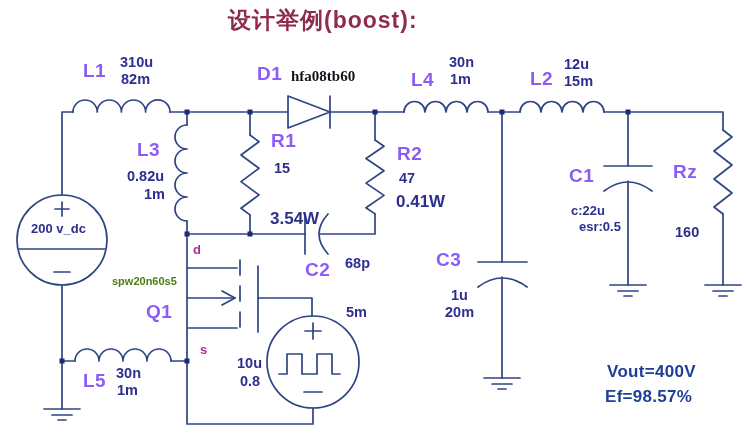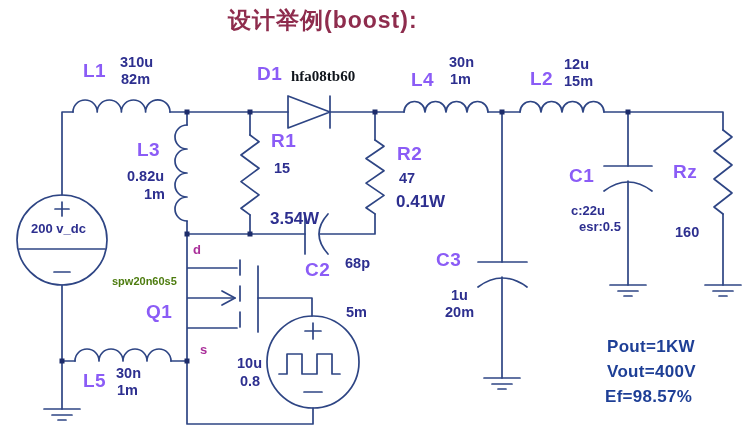--- a/index.html
+++ b/index.html
@@ -194,17 +194,16 @@
   <div class="lbl pin" style="left:193px;top:243px;">d</div>
   <div class="lbl pin" style="left:200px;top:343px;">s</div>
 
   <div class="lbl cval" style="left:237px;top:356px;">10u</div>
   <div class="lbl cval" style="left:240px;top:374px;">0.8</div>
 
   <div class="lbl cname" style="left:83px;top:371px;">L5</div>
   <div class="lbl cval" style="left:116px;top:366px;">30n</div>
   <div class="lbl cval" style="left:117px;top:383px;">1m</div>
 
-  <div class="lbl result" style="left:607px;top:338px;">Pout=1KW</div>
   <div class="lbl result" style="left:607px;top:363px;">Vout=400V</div>
   <div class="lbl result" style="left:605px;top:388px;">Ef=98.57%</div>
 
 </div>
 
 </body></html>

